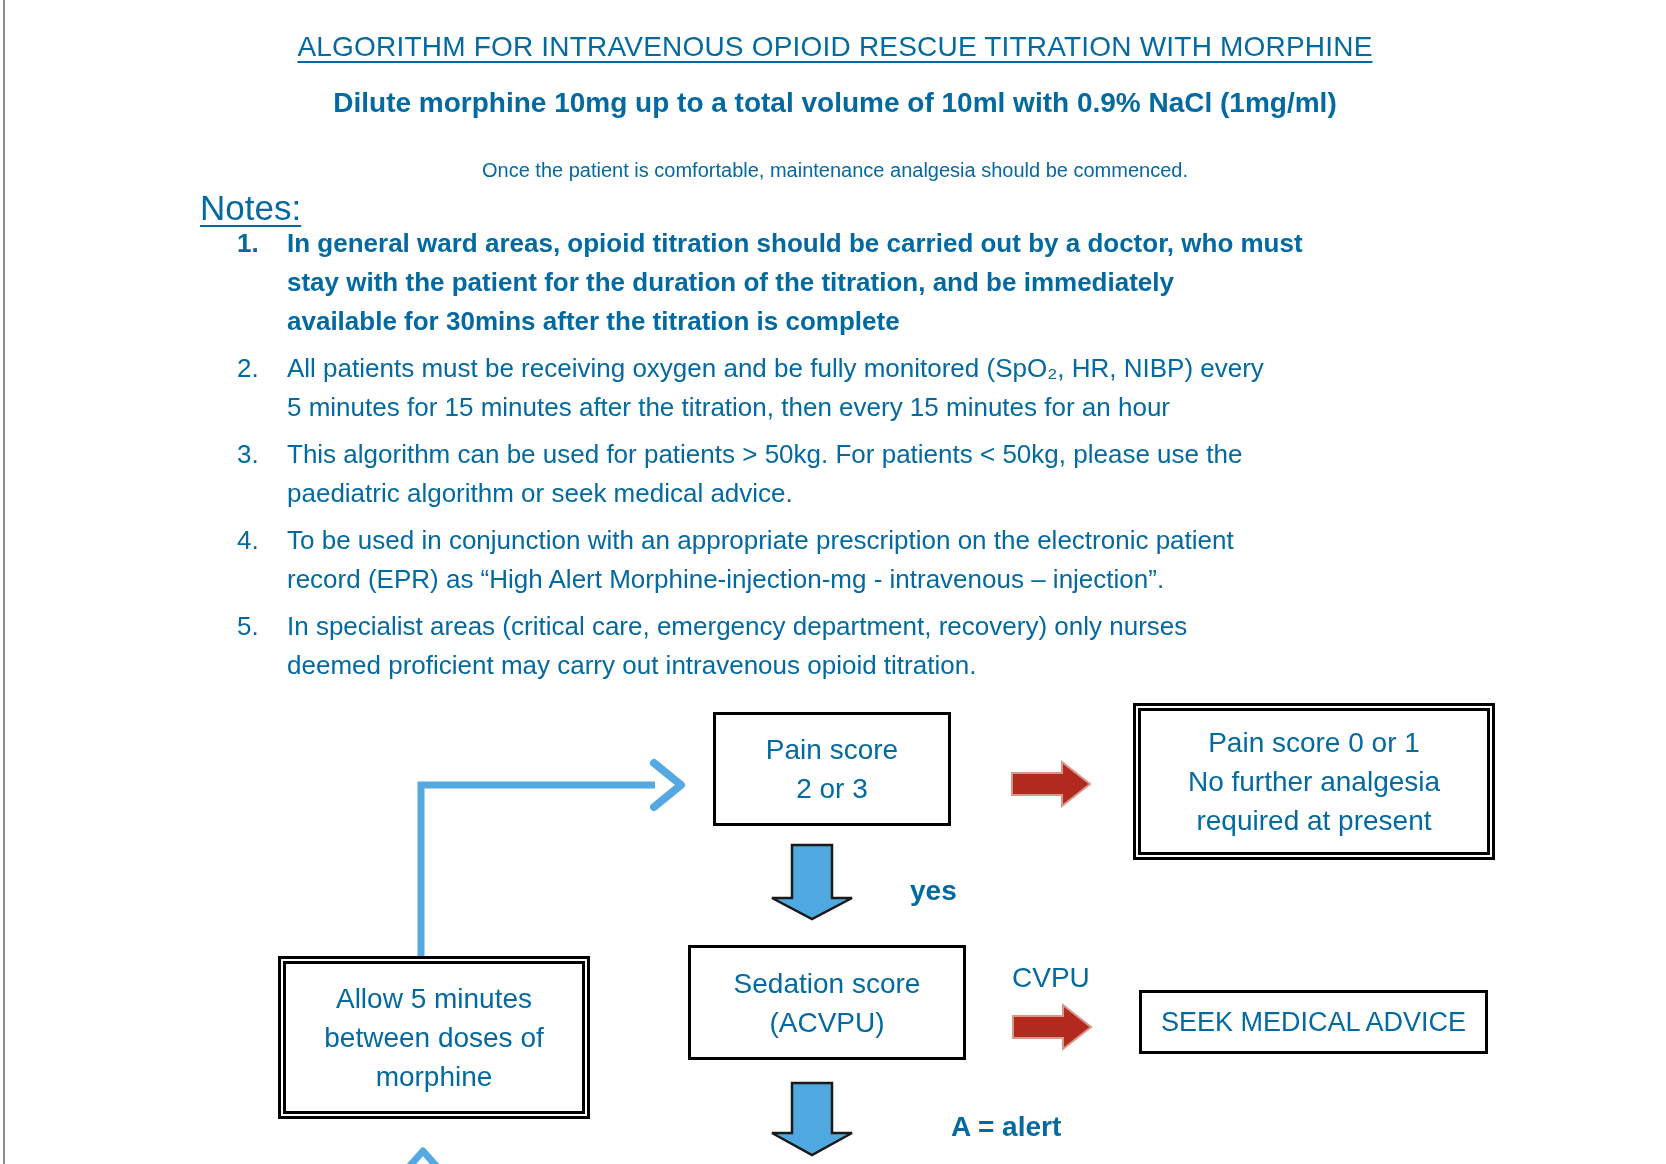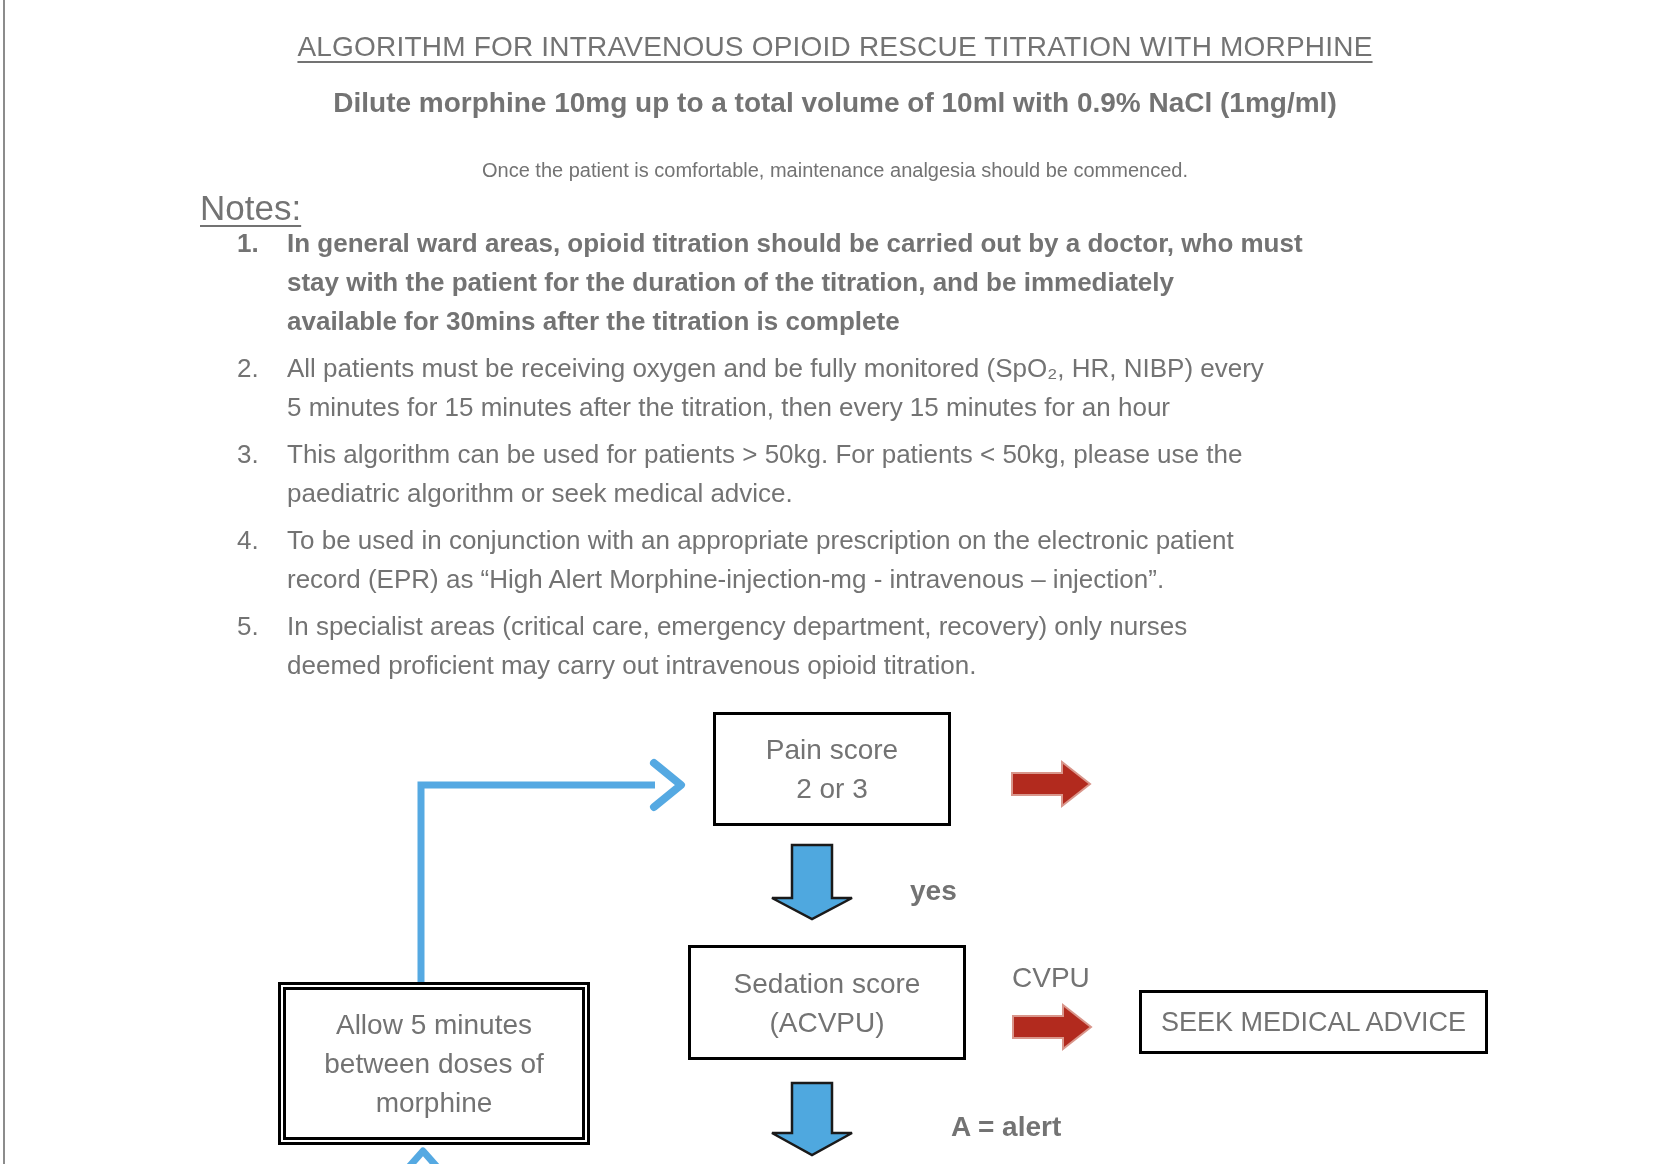--- a/index.html
+++ b/index.html
@@ -3,21 +3,21 @@
 <meta charset="utf-8">
 <style>
   html, body { margin: 0; padding: 0; background: #ffffff; }
   .page {
     position: relative;
     width: 1666px;
     height: 1164px;
     background: #ffffff;
     overflow: hidden;
     font-family: "Liberation Sans", "DejaVu Sans", sans-serif;
-    color: #737373;
+    color: #0369a1;
   }
   .edge-line {
     position: absolute;
     left: 3px; top: 0;
     width: 2px; height: 100%;
     background: #8c8c8c;
   }
   .center-col {
     position: absolute;
     left: 190px;
@@ -154,31 +154,36 @@
     <polygon points="792,1083 832,1083 832,1133 852,1133 812,1155 772,1133 792,1133" stroke-width="2.5" stroke-linejoin="miter" fill="#4FA8DF" stroke="#1A1A1A"></polygon>
 
     <path d="M408,1168 L423,1151 L438,1168" fill="none" stroke-width="7" stroke-linecap="round" stroke-linejoin="round" stroke="#55A9E2"></path>
   </svg>
 
   <div class="fbox single" style="left:697px; top:712px; width:238px; height:114px;">
     <div class="multiline">Pain score
 2 or 3</div>
   </div>
 
+  <div class="fbox double" style="left:1133px; top:703px; width:362px; height:157px;">
+    <div class="multiline">Pain score 0 or 1
+No further analgesia
+required at present</div>
+  </div>
 
   <div class="fbox single" style="left:672px; top:945px; width:278px; height:115px;">
     <div class="multiline">Sedation score
 (ACVPU)</div>
   </div>
 
   <div class="fbox single" style="left:1123px; top:990px; width:349px; height:64px; font-size:27px;">
     <div>SEEK MEDICAL ADVICE</div>
   </div>
 
-  <div class="fbox double" style="left:278px; top:982px; width:312px; height:163px;">
+  <div class="fbox double" style="left:278px; top:956px; width:312px; height:163px;">
     <div class="multiline">Allow 5 minutes
 between doses of
 morphine</div>
   </div>
 
   <div class="flabel bold" style="left:910px; top:876px;">yes</div>
   <div class="flabel" style="left:1012px; top:963px;">CVPU</div>
   <div class="flabel bold" style="left:912px; top:1112px;margin-left:39px;">A = alert</div>
 
 </div>

